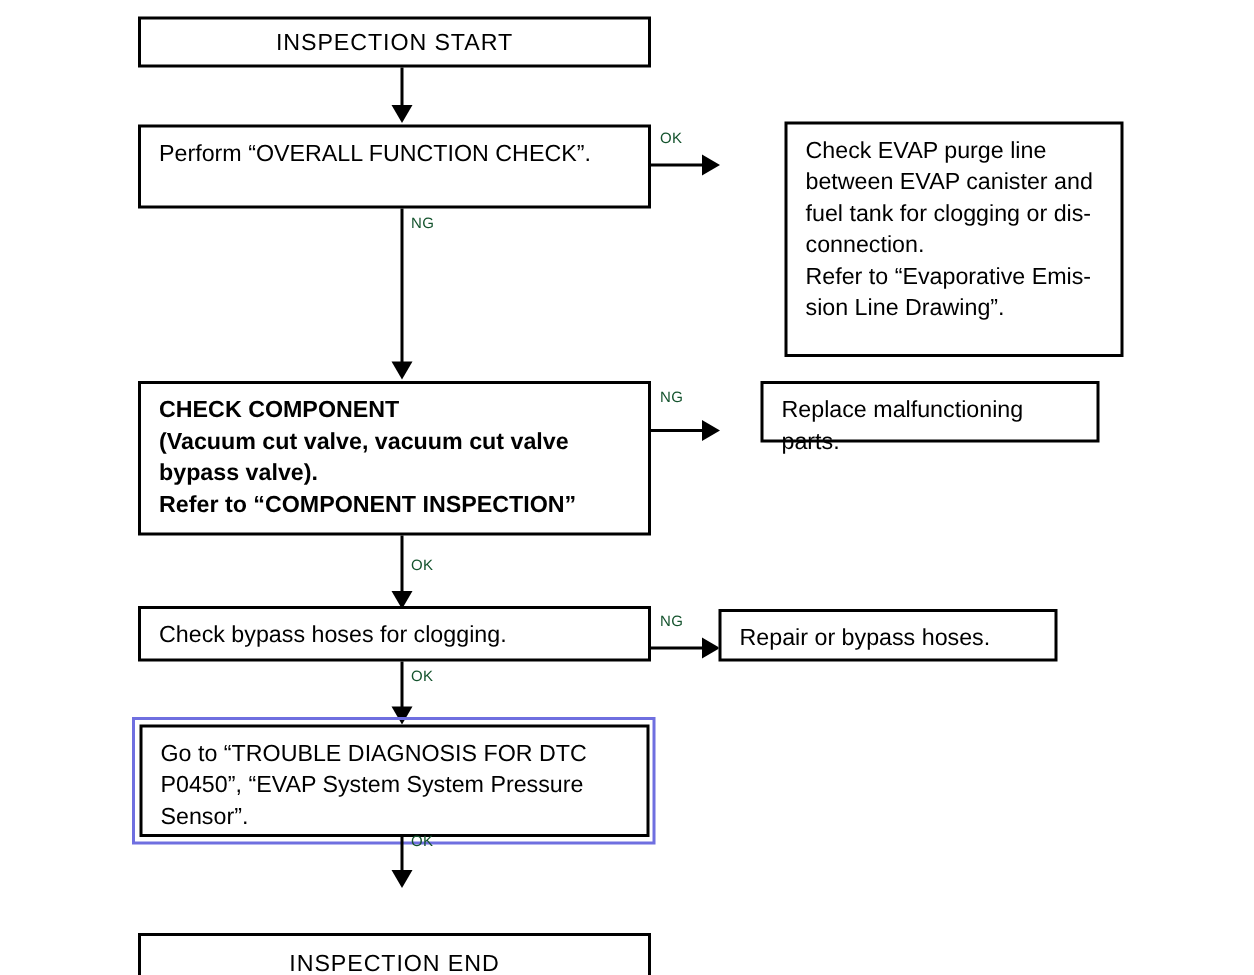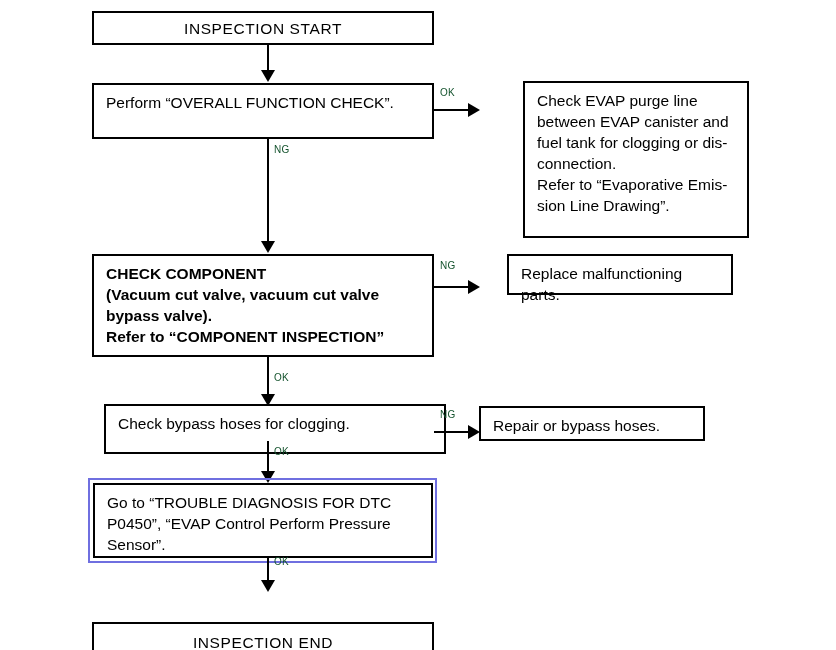--- a/index.html
+++ b/index.html
@@ -138,40 +138,40 @@
 
   <div class="fbox pad" style="left:479px; top:254px; width:226px; height:41px;margin-left:28px;">
     <span class="txt">Replace malfunctioning
 parts.</span>
   </div>
 
   <div class="vline" style="left:267px; top:357px; height:38px;"></div>
   <div class="arrow-down" style="left:261px; top:394px;"></div>
   <div class="elabel" style="left:274px; top:369px;">OK</div>
 
-  <div class="fbox pad" style="left:92px; top:404px; width:342px; height:50px;margin-left:12px;">
+  <div class="fbox pad" style="left:92px; top:404px; width:342px; height:37px;">
     <span class="txt">Check bypass hoses for clogging.</span>
   </div>
 
   <div class="hline" style="left:434px; top:431px; width:40px;"></div>
   <div class="arrow-right" style="left:468px; top:425px;"></div>
   <div class="elabel" style="left:440px; top:406px;">NG</div>
 
   <div class="fbox pad" style="left:479px; top:406px; width:226px; height:35px;">
     <span class="txt">Repair or bypass hoses.</span>
   </div>
 
   <div class="vline" style="left:267px; top:441px; height:34px;"></div>
   <div class="arrow-down" style="left:261px; top:471px;"></div>
   <div class="elabel" style="left:274px; top:443px;">OK</div>
 
   <div class="highlight-rect" style="left:88px; top:478px; width:349px; height:85px;"></div>
   <div class="fbox pad" style="left:93px; top:483px; width:340px; height:75px;">
     <span class="txt">Go to “TROUBLE DIAGNOSIS FOR DTC
-P0450”, “EVAP Control Perform Pressure
+P0450”, “EVAP System System Pressure
 Sensor”.</span>
   </div>
 
   <div class="vline" style="left:267px; top:558px; height:26px;"></div>
   <div class="arrow-down" style="left:261px; top:580px;"></div>
   <div class="elabel" style="left:274px; top:553px;">OK</div>
 
   <div class="fbox center" style="left:92px; top:622px; width:342px; height:41px;">
     <span class="txt">INSPECTION END</span>
   </div>

